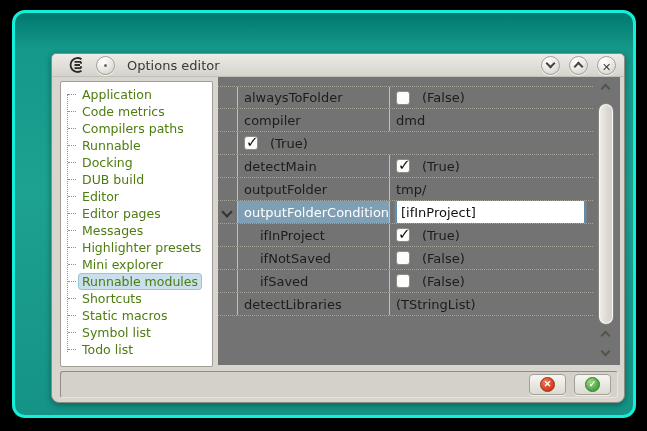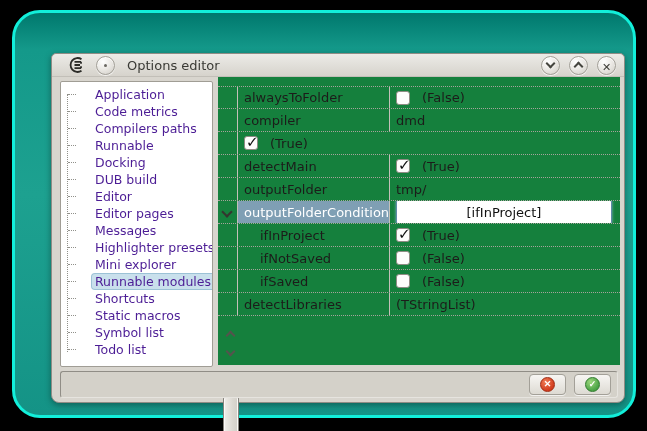--- a/index.html
+++ b/index.html
@@ -1,20 +1,20 @@
 <!DOCTYPE html>
 <html><head>
 <meta charset="utf-8">
 <style>
   * { box-sizing: border-box; margin: 0; padding: 0; }
   html,body { width:647px; height:431px; background:#000; overflow:hidden;
     font-family:"DejaVu Sans", sans-serif; }
 
   .frame { position:absolute; left:12px; top:10px; width:624px; height:408px;
-    border-radius:28px; border:3px solid #12efda;
+    border-radius:13px; border:3px solid #12efda;
     background:linear-gradient(180deg,#00786d 0%,#14998a 9%,#1da190 45%,#149386 100%); }
 
   .window { position:absolute; left:36px; top:40px; width:574px; height:350px;
     background:#d8d5ce; border:1px solid #8f8c85; border-radius:5px 5px 8px 8px;
     box-shadow:0 2px 6px rgba(0,0,0,.35); }
 
   
   .titlebar { position:absolute; left:0; top:0; right:0; height:23px;
     background:linear-gradient(180deg,#ecebe7,#d6d3cc); border-bottom:1px solid #c2bfb8;
     border-radius:5px 5px 0 0; display:flex; align-items:center; padding:0 8px 0 16px; }
@@ -34,46 +34,46 @@
   .close-icon::before { content:"✕"; font-size:11px; font-weight:bold; color:#3c3c37; line-height:1; }
 
   
   .sidebar { position:absolute; left:8px; top:27px; width:153px; height:286px;
     background:#fff; border:1px solid #a09d95; border-radius:2px; padding-top:4px; overflow:hidden; }
   .tree-list { position:relative; }
   .tree-list::before { content:""; position:absolute; left:6px; top:8px; height:258px;
     border-left:1px dotted #90908a; }
   .tree-item { display:flex; align-items:center; height:17px; cursor:default; }
   .stub { width:8px; border-top:1px dotted #90908a; margin-left:7px; margin-right:3px; flex:none; }
-  .tlabel { font-size:12.5px; color:#4c1d95; padding:0 3px; border-radius:3px;
-    white-space:nowrap; line-height:15px;margin-left:13px; }
+  .tlabel { font-size:12.5px; color:#4d7c0f; padding:0 3px; border-radius:3px;
+    white-space:nowrap; line-height:15px; }
   .tlabel.selected { background:#c9e0ec; box-shadow:0 0 0 1px #9cc2d6; }
 
   
   .grid { position:absolute; left:166px; top:23px; width:402px; height:288px;
-    background:#15803d; display:flex;flex-direction:column; }
+    background:#737373; display:flex; }
   .rows { flex:1; padding-top:9px; overflow:hidden; }
   .prow { display:flex; align-items:stretch; height:23px; border-bottom:1px dotted #a6a39b; }
   .prow:first-child { border-top:1px dotted #a6a39b; }
   .gutter { width:20px; flex:none; border-right:1px solid #c3c0b8; position:relative; }
   .gutter.expanded::after { content:""; position:absolute; left:5px; top:7px; width:6px; height:6px;
     border-left:2px solid #35352f; border-bottom:2px solid #35352f; transform:rotate(-45deg); }
   .pname { width:152px; flex:none; border-right:1px solid #c3c0b8; font-size:13px; color:#1c1c1a;
     display:flex; align-items:center; padding-left:6px; white-space:nowrap; overflow:hidden; }
   .prow.child .pname { padding-left:22px; }
   .prow.selected .pname { background:#7f9fb4; color:#fff; }
   .pvalue { flex:1; display:flex; align-items:center; padding-left:6px; gap:12px;
     font-size:13px; color:#1c1c1a; overflow:hidden; }
   .cbox { width:14px; height:14px; flex:none; background:#fdfdfc; border:1px solid #8f8c85;
     border-radius:3px; position:relative; }
   .cbox.checked::after { content:"✓"; position:absolute; left:1px; top:-4px;
     font-size:15px; font-weight:bold; color:#0d0d0d; }
   .vinput { width:calc(100% - 8px); height:19px; border:1px solid #5d8aa6; border-radius:3px;
     box-shadow:0 0 3px #86b4cf; background:#fff; font:13px "DejaVu Sans", sans-serif;
-    padding:12px 4px; color:#111; outline:none;text-align:center; }
+    padding:12px 4px; color:#111; outline:none; }
 
   
   .scrollbar { width:27px; flex:none; position:relative; }
   .sb-thumb { position:absolute; left:5px; top:26px; width:16px; height:222px;
     background:linear-gradient(90deg,#f0eeea,#dcd9d2 60%,#d2cfc8); border:1px solid #85827b;
     border-radius:8px; box-shadow:inset 0 0 0 1px #fbfaf8; }
   .sb-arrow { position:absolute; left:9px; width:7px; height:7px; }
   .sb-up { border-left:2px solid #55534d; border-top:2px solid #55534d; transform:rotate(45deg); }
   .sb-down { border-left:2px solid #55534d; border-bottom:2px solid #55534d; transform:rotate(-45deg); }
   .sb-a1 { top:8px; } .sb-a2 { bottom:26px; } .sb-a3 { bottom:10px; }

